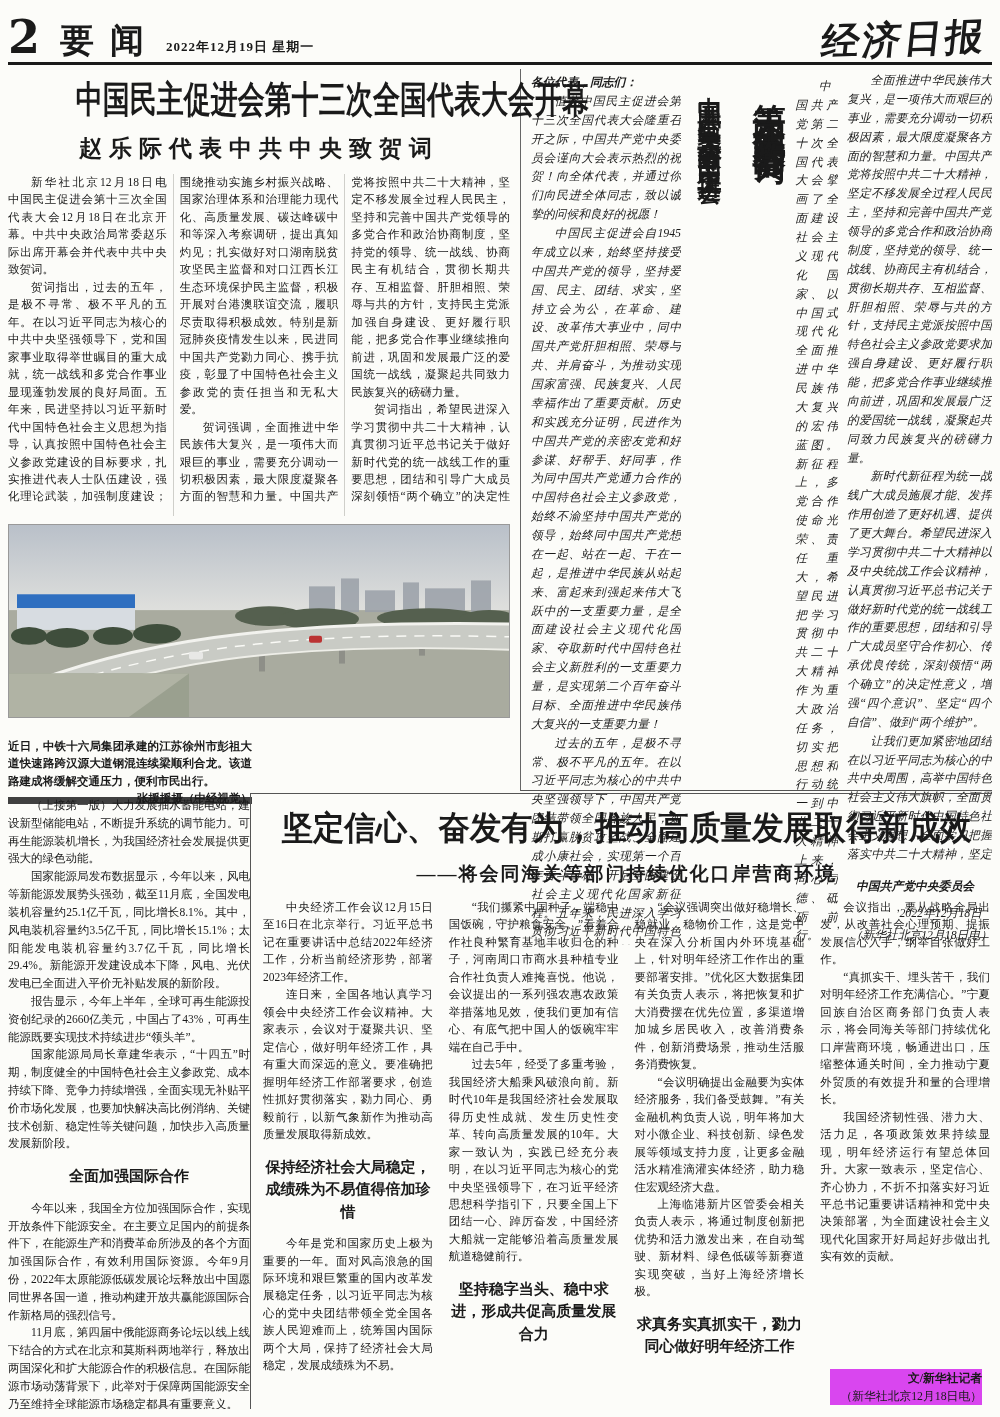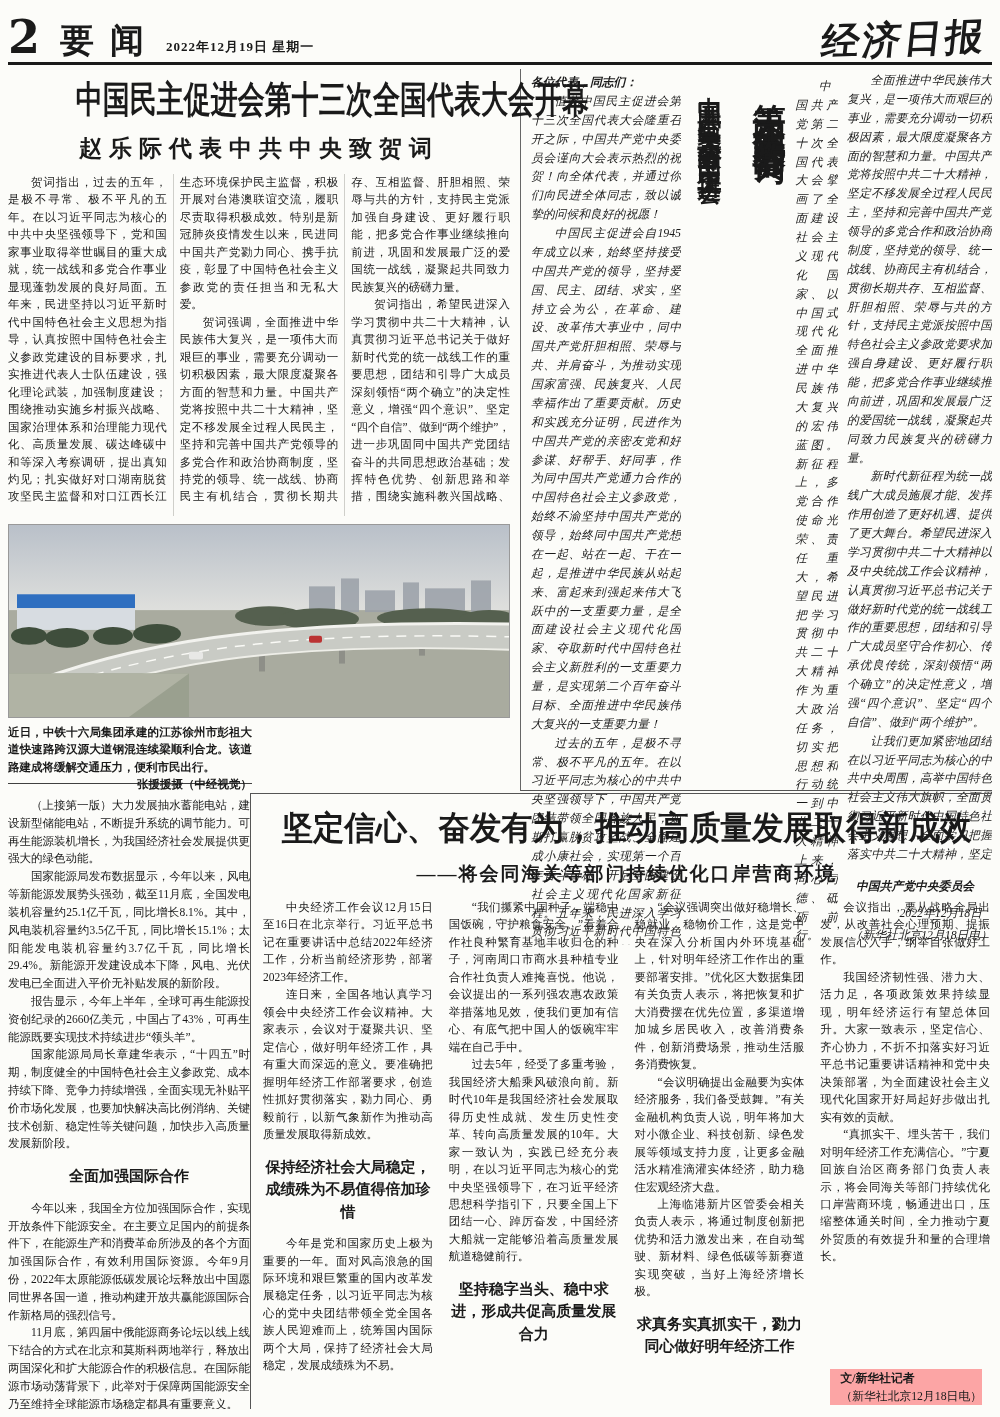--- a/index.html
+++ b/index.html
@@ -16,21 +16,21 @@
   .row1{display:grid;grid-template-columns:502px 1fr;column-gap:10px;height:722px;margin-top:4px;}
   .capd h1{margin:6px 0 2px;text-align:center;white-space:nowrap;font-family:"Liberation Sans","DejaVu Sans",sans-serif;
         font-weight:700;font-size:37px;transform:scaleX(.73);transform-origin:center;letter-spacing:0;}
   .capd h2{margin:8px 0 10px;text-align:center;font-weight:700;font-size:23px;letter-spacing:7px;}
   .capd-cols{height:342px;columns:3;column-gap:13px;column-fill:auto;column-rule:1px solid #cfcfca;
         overflow:hidden;font-size:11.5px;line-height:1.52;text-align:justify;}
   .para{margin:0;text-indent:2em;}
   .photo{height:194px;margin-top:8px;border:1px solid #999;box-sizing:border-box;}
   .photo svg{display:block;width:100%;height:100%;}
   .caption{width:244px;font-size:11.5px;font-weight:600;line-height:1.5;text-align:justify;
-        padding:6px 0 7px;border-bottom:1px solid #404040;margin:0;}
+        padding:20px 0 7px;border-bottom:7px solid #404040;margin:0;}
   .caption .credit{font-weight:700;float:right;}
   
   .letter{border-left:1px solid #666;border-bottom:1px solid #555;padding:2px 0 6px 10px;box-sizing:border-box;
         display:grid;grid-template-columns:150px 148px 1fr;column-gap:9px;height:722px;
         font-style:italic;font-size:11.8px;line-height:1.6;text-align:justify;}
   .letter .lcol{overflow:hidden;}
   .letter .salut{margin:2px 0 0;font-weight:700;text-indent:0;}
   .vwrap{display:flex;flex-direction:row;height:100%;}
   .vtitle{height:540px;display:flex;justify-content:center;gap:14px;padding-top:6px;font-style:normal;}
   .vline{writing-mode:vertical-rl;font-family:"Liberation Sans","DejaVu Sans",sans-serif;font-weight:700;}
@@ -46,21 +46,21 @@
   .row2{display:grid;grid-template-columns:242px 1fr;height:616px;margin-top:2px;}
   .energy{font-size:11.5px;line-height:1.55;text-align:justify;overflow:hidden;padding-top:4px;}
   .subhead{font-family:"Liberation Sans","DejaVu Sans",sans-serif;font-weight:700;font-size:15px;
         text-align:center;text-indent:0;margin:12px 0;line-height:1.5;}
   .ecobox{border-top:1px solid #555;border-left:1px solid #555;padding:10px 2px 4px 12px;position:relative;box-sizing:border-box;}
   .ecobox h1{margin:2px 0 0;text-align:center;white-space:nowrap;font-family:"Liberation Sans","DejaVu Sans",sans-serif;
         font-weight:700;font-size:33px;transform:scaleX(.95);transform-origin:center;}
   .ecobox h3{margin:10px 0 12px;text-align:center;font-weight:700;font-size:19px;letter-spacing:2px;}
   .eco-body{height:492px;columns:4;column-gap:16px;column-fill:auto;overflow:hidden;
         font-size:11.5px;line-height:1.52;text-align:justify;}
-  .byline{position:absolute;right:10px;bottom:4px;background:#fca5a5;padding:2px 0 0 10px;font-size:11.8px;}
+  .byline{position:absolute;right:10px;bottom:4px;text-align:right;background:#d946ef;padding:2px 0 0 10px;font-size:11.8px;}
   .byline .b1{font-weight:700;margin:0;}
   .byline .b2{margin:2px 0 0;}
 </style>
 </head>
 <body>
 
 <div class="page">
 
   <header class="hdr">
     <div class="pnum">2</div>
@@ -68,20 +68,21 @@
     <div class="date">2022年12月19日 星期一</div>
     <div class="masthead">经济日报</div>
   </header>
 
   <div class="row1">
 
     <section class="capd">
       <h1>中国民主促进会第十三次全国代表大会开幕</h1>
       <h2>赵乐际代表中共中央致贺词</h2>
       <div class="capd-cols">
+          <p class="para">新华社北京12月18日电　中国民主促进会第十三次全国代表大会12月18日在北京开幕。中共中央政治局常委赵乐际出席开幕会并代表中共中央致贺词。</p>
           <p class="para">贺词指出，过去的五年，是极不寻常、极不平凡的五年。在以习近平同志为核心的中共中央坚强领导下，党和国家事业取得举世瞩目的重大成就，统一战线和多党合作事业显现蓬勃发展的良好局面。五年来，民进坚持以习近平新时代中国特色社会主义思想为指导，认真按照中国特色社会主义参政党建设的目标要求，扎实推进代表人士队伍建设，强化理论武装，加强制度建设；围绕推动实施乡村振兴战略、国家治理体系和治理能力现代化、高质量发展、碳达峰碳中和等深入考察调研，提出真知灼见；扎实做好对口湖南脱贫攻坚民主监督和对口江西长江生态环境保护民主监督，积极开展对台港澳联谊交流，履职尽责取得积极成效。特别是新冠肺炎疫情发生以来，民进同中国共产党勠力同心、携手抗疫，彰显了中国特色社会主义参政党的责任担当和无私大爱。</p>
           <p class="para">贺词强调，全面推进中华民族伟大复兴，是一项伟大而艰巨的事业，需要充分调动一切积极因素，最大限度凝聚各方面的智慧和力量。中国共产党将按照中共二十大精神，坚定不移发展全过程人民民主，坚持和完善中国共产党领导的多党合作和政治协商制度，坚持党的领导、统一战线、协商民主有机结合，贯彻长期共存、互相监督、肝胆相照、荣辱与共的方针，支持民主党派加强自身建设、更好履行职能，把多党合作事业继续推向前进，巩固和发展最广泛的爱国统一战线，凝聚起共同致力民族复兴的磅礴力量。</p>
           <p class="para">贺词指出，希望民进深入学习贯彻中共二十大精神，认真贯彻习近平总书记关于做好新时代党的统一战线工作的重要思想，团结和引导广大成员深刻领悟“两个确立”的决定性意义，增强“四个意识”、坚定“四个自信”、做到“两个维护”，进一步巩固同中国共产党团结奋斗的共同思想政治基础；发挥特色优势、创新思路和举措，围绕实施科教兴国战略、人才强国战略、创新驱动发展战略等重大问题深入调查研究，积极建言献策；全面加强自身建设，建设政治坚定、组织坚实、履职有力、作风优良、制度健全的中国特色社会主义参政党，为全面建成社会主义现代化强国、实现第二个百年奋斗目标，以中国式现代化全面推进中华民族伟大复兴贡献更多智慧和力量。</p>
         </div>
 
       <div class="photo">
         <svg viewBox="0 0 500 194" preserveAspectRatio="none">
           <defs>
             <linearGradient id="sky" x1="0" y1="0" x2="0" y2="1">
               <stop offset="0" stop-color="#b9c0c9"></stop>
@@ -197,22 +198,22 @@
           </div>
         <p class="subhead">坚持稳字当头、稳中求进，形成共促高质量发展合力</p>
         <div>
             <p class="para">“会议强调突出做好稳增长、稳就业、稳物价工作，这是党中央在深入分析国内外环境基础上，针对明年经济工作作出的重要部署安排。”优化区大数据集团有关负责人表示，将把恢复和扩大消费摆在优先位置，多渠道增加城乡居民收入，改善消费条件，创新消费场景，推动生活服务消费恢复。</p>
             <p class="para">“会议明确提出金融要为实体经济服务，我们备受鼓舞。”有关金融机构负责人说，明年将加大对小微企业、科技创新、绿色发展等领域支持力度，让更多金融活水精准滴灌实体经济，助力稳住宏观经济大盘。</p>
             <p class="para">上海临港新片区管委会相关负责人表示，将通过制度创新把优势和活力激发出来，在自动驾驶、新材料、绿色低碳等新赛道实现突破，当好上海经济增长极。</p>
           </div>
         <p class="subhead">求真务实真抓实干，勠力同心做好明年经济工作</p>
         <div>
             <p class="para">会议指出，要从战略全局出发，从改善社会心理预期、提振发展信心入手，纲举目张做好工作。</p>
+            <p class="para">“真抓实干、埋头苦干，我们对明年经济工作充满信心。”宁夏回族自治区商务部门负责人表示，将会同海关等部门持续优化口岸营商环境，畅通进出口，压缩整体通关时间，全力推动宁夏外贸质的有效提升和量的合理增长。</p>
             <p class="para">我国经济韧性强、潜力大、活力足，各项政策效果持续显现，明年经济运行有望总体回升。大家一致表示，坚定信心、齐心协力，不折不扣落实好习近平总书记重要讲话精神和党中央决策部署，为全面建设社会主义现代化国家开好局起好步做出扎实有效的贡献。</p>
-            <p class="para">“真抓实干、埋头苦干，我们对明年经济工作充满信心。”宁夏回族自治区商务部门负责人表示，将会同海关等部门持续优化口岸营商环境，畅通进出口，压缩整体通关时间，全力推动宁夏外贸质的有效提升和量的合理增长。</p>
           </div>
       </div>
       <div class="byline">
         <p class="b1">文/新华社记者</p>
         <p class="b2">（新华社北京12月18日电）</p>
       </div>
     </section>
   </div>
 
 </div>

